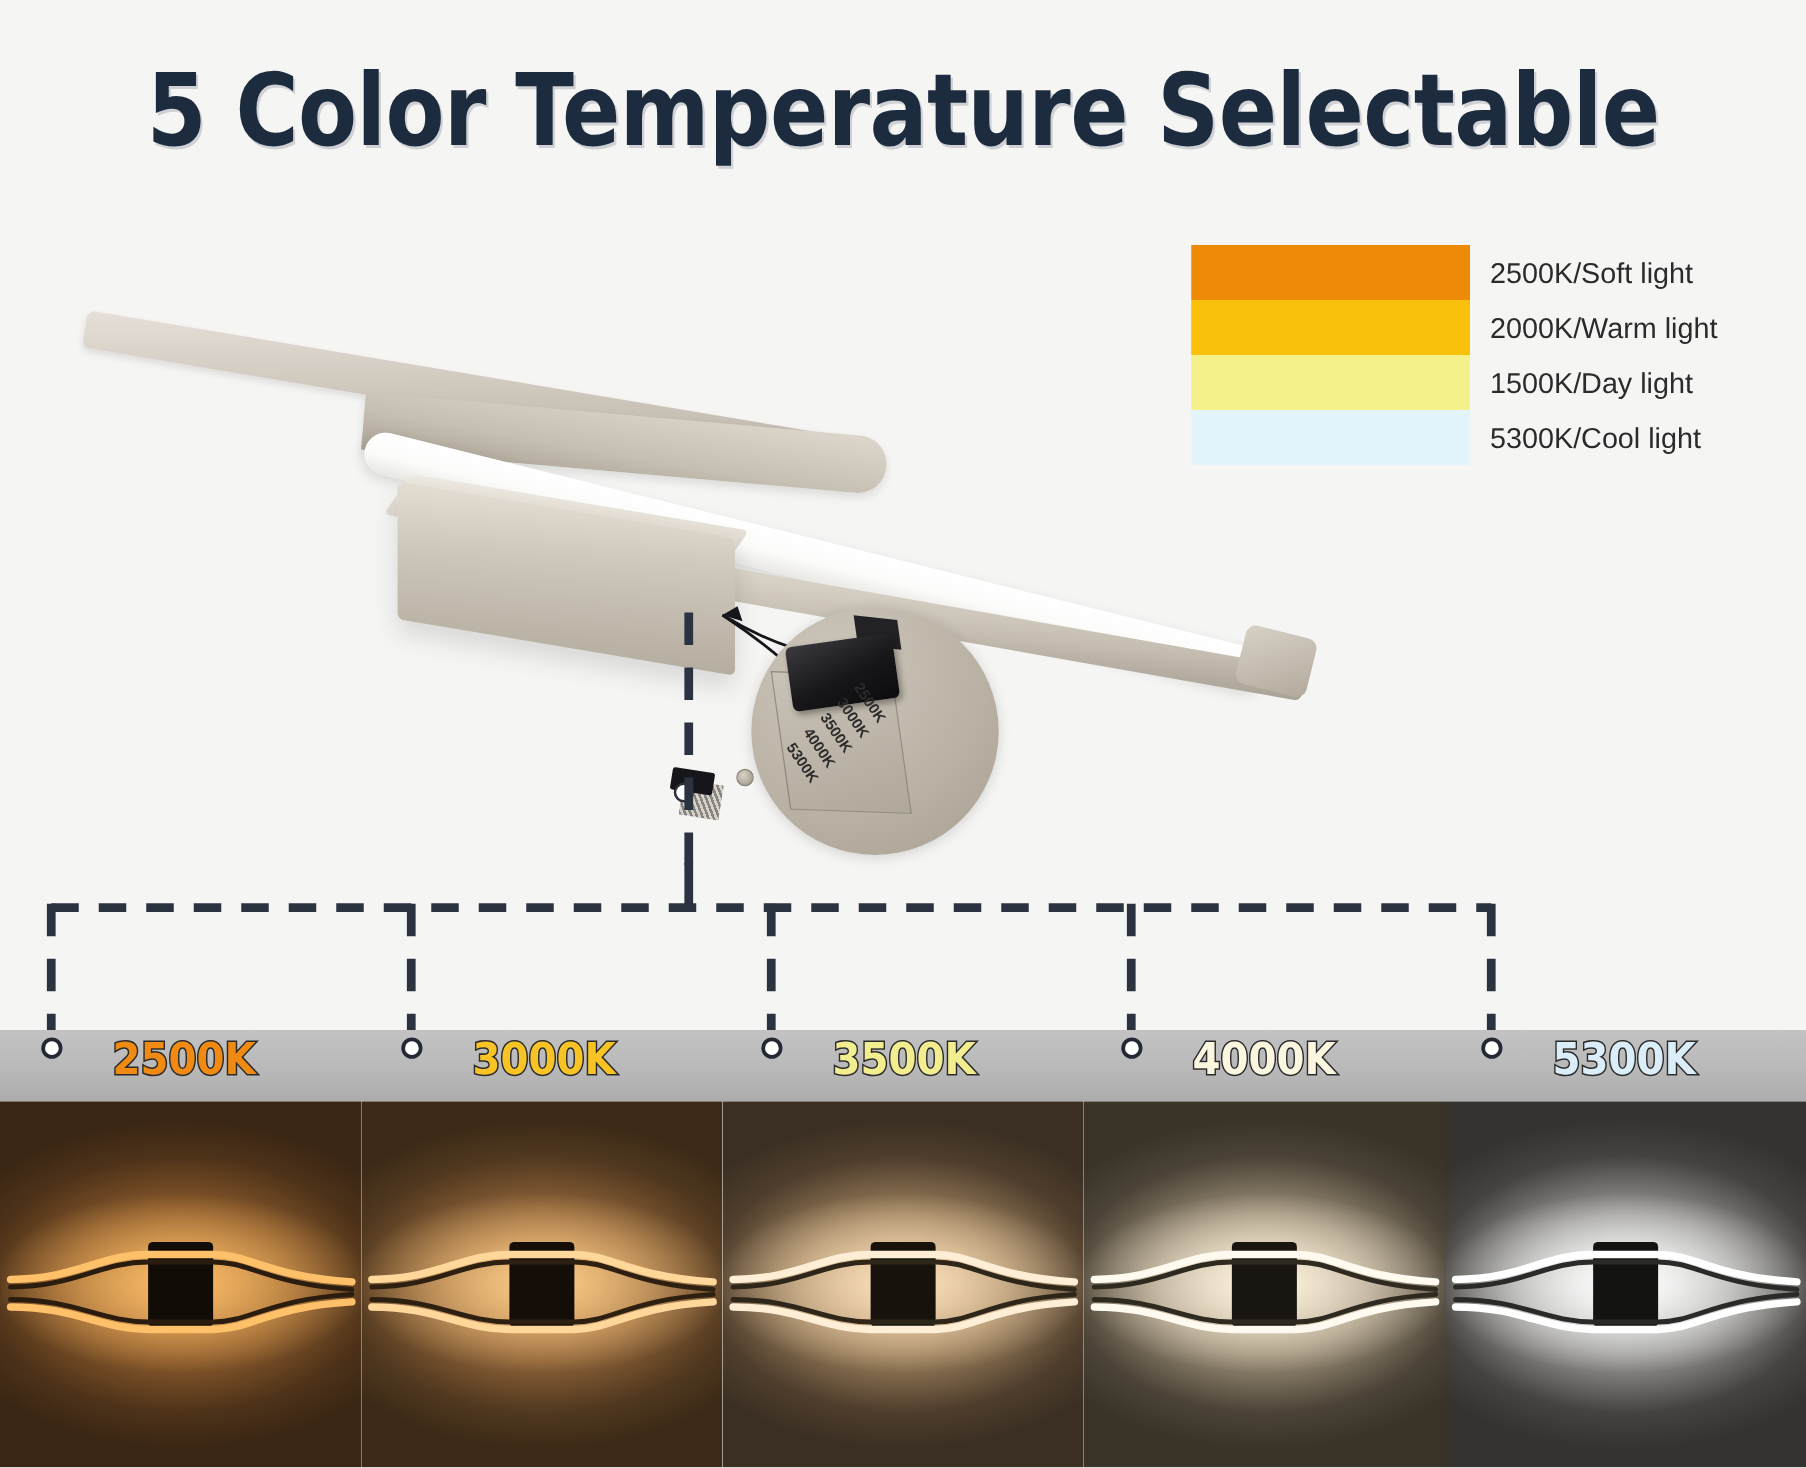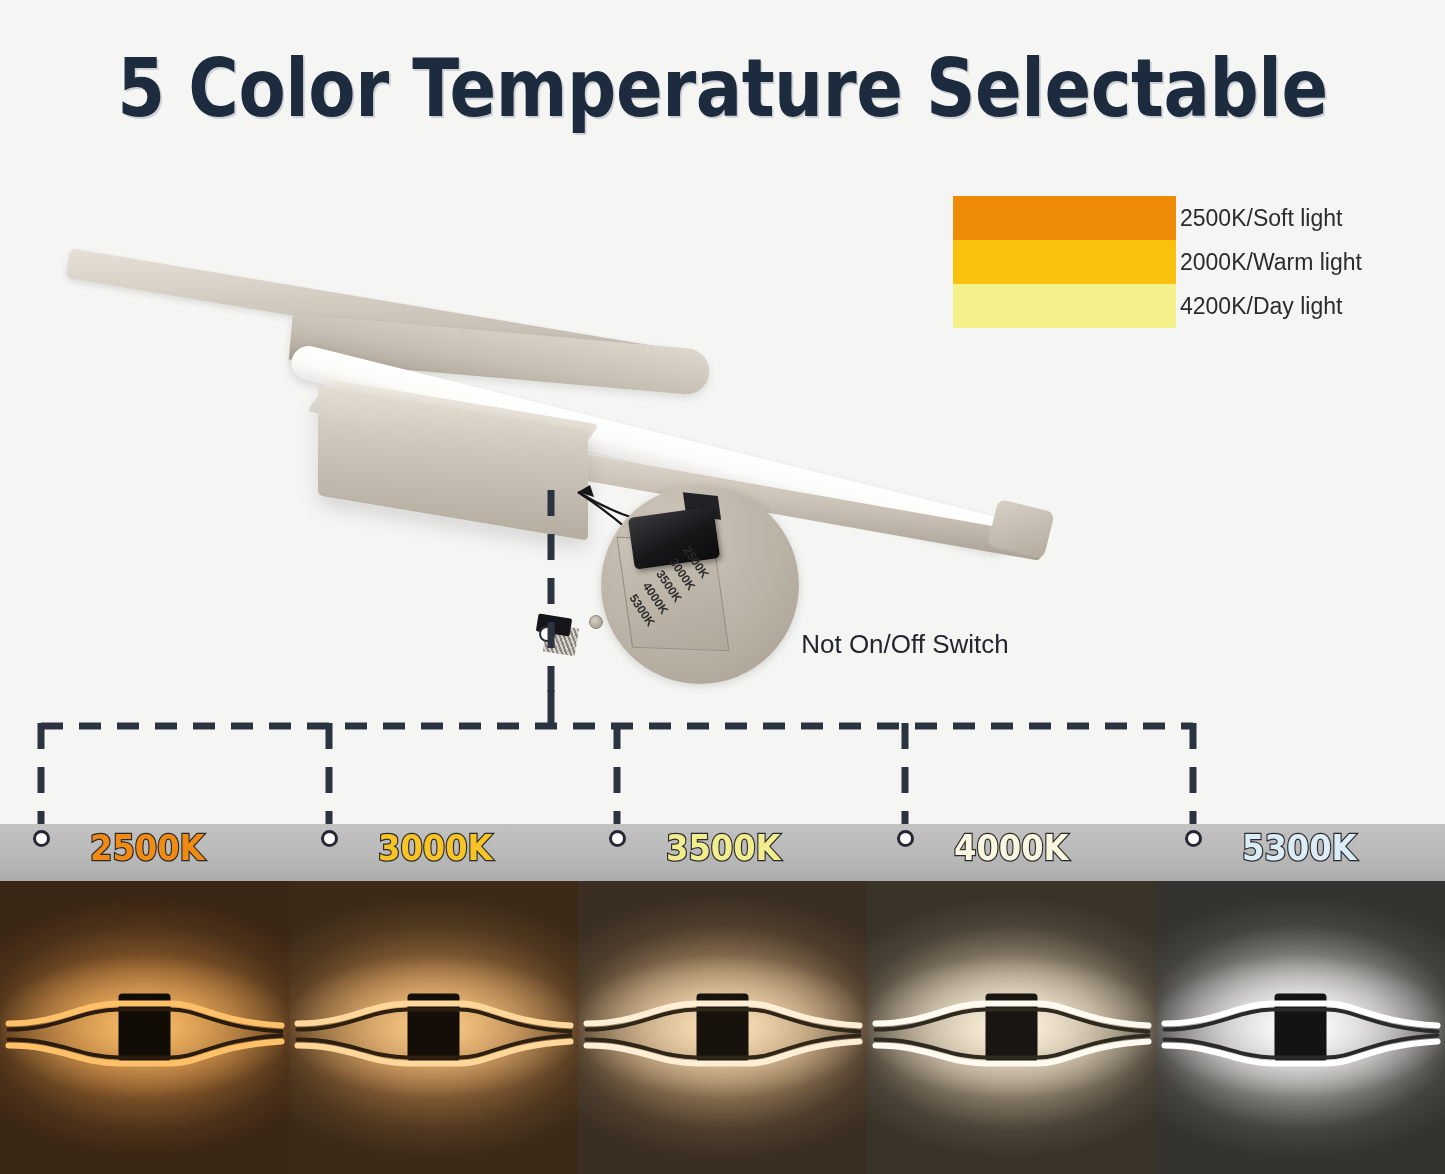--- a/index.html
+++ b/index.html
@@ -23,21 +23,21 @@
     transform: scaleX(0.86);
     text-shadow: 2px 2px 0 rgba(150,155,165,0.40);
     white-space: nowrap;
   }
 
   
   .legend { position: absolute; left: 953px; top: 196px; width: 430px; }
   .legend-row { display: flex; align-items: center; height: 44px; }
   .legend-sw { width: 223px; height: 44px; flex: 0 0 223px; }
   .legend-lbl {
-    margin-left: 4px; font-size: 23px; color: #2b2b2b;
+    margin-left: 16px; font-size: 23px; color: #2b2b2b;
     font-family: "Liberation Sans", sans-serif; white-space: nowrap;
   }
 
   
   .photo-area { position: absolute; left: 0; top: 150px; width: 1445px; height: 560px; }
 
   .arm-top {
     position: absolute; left: 68px; top: 98px;
     width: 640px; height: 30px;
     background: linear-gradient(170deg,#e6e0d8 0%,#cfc8bd 45%,#b9b1a4 100%);
@@ -227,35 +227,38 @@
     <div class="mag-ticks">
       <span class="mag-tick" style="left:68px;top:2px">2500K</span>
       <span class="mag-tick" style="left:53px;top:12px">3000K</span>
       <span class="mag-tick" style="left:38px;top:22px">3500K</span>
       <span class="mag-tick" style="left:23px;top:32px">4000K</span>
       <span class="mag-tick" style="left:8px;top:42px">5300K</span>
     </div>
   </div>
 
   <div class="mag-caption">
-    <div>Not On/Off Switch</div>
   </div>
 
   <div class="legend">
     <div class="legend-row">
       <div class="legend-sw" style="background:#ED8B06"></div>
       <div class="legend-lbl">2500K/Soft light</div>
     </div>
     <div class="legend-row">
       <div class="legend-sw" style="background:#F9C00C"></div>
       <div class="legend-lbl">2000K/Warm light</div>
     </div>
     <div class="legend-row">
       <div class="legend-sw" style="background:#F4F08A"></div>
-      <div class="legend-lbl">4200K/Day light</div>
+      <div class="legend-lbl">1500K/Day light</div>
+    </div>
+    <div class="legend-row">
+      <div class="legend-sw" style="background:#E3F4FD"></div>
+      <div class="legend-lbl">5300K/Cool light</div>
     </div>
   </div>
 
   <svg class="tree" viewBox="0 0 1445 150">
     <g stroke="#2b3340" stroke-width="7" fill="none" stroke-dasharray="22 16">
       <line x1="41" y1="36" x2="1193" y2="36"></line>
     </g>
     <g stroke="#2b3340" stroke-width="7" fill="none">
       <line x1="551" y1="0" x2="551" y2="36"></line>
     </g>

